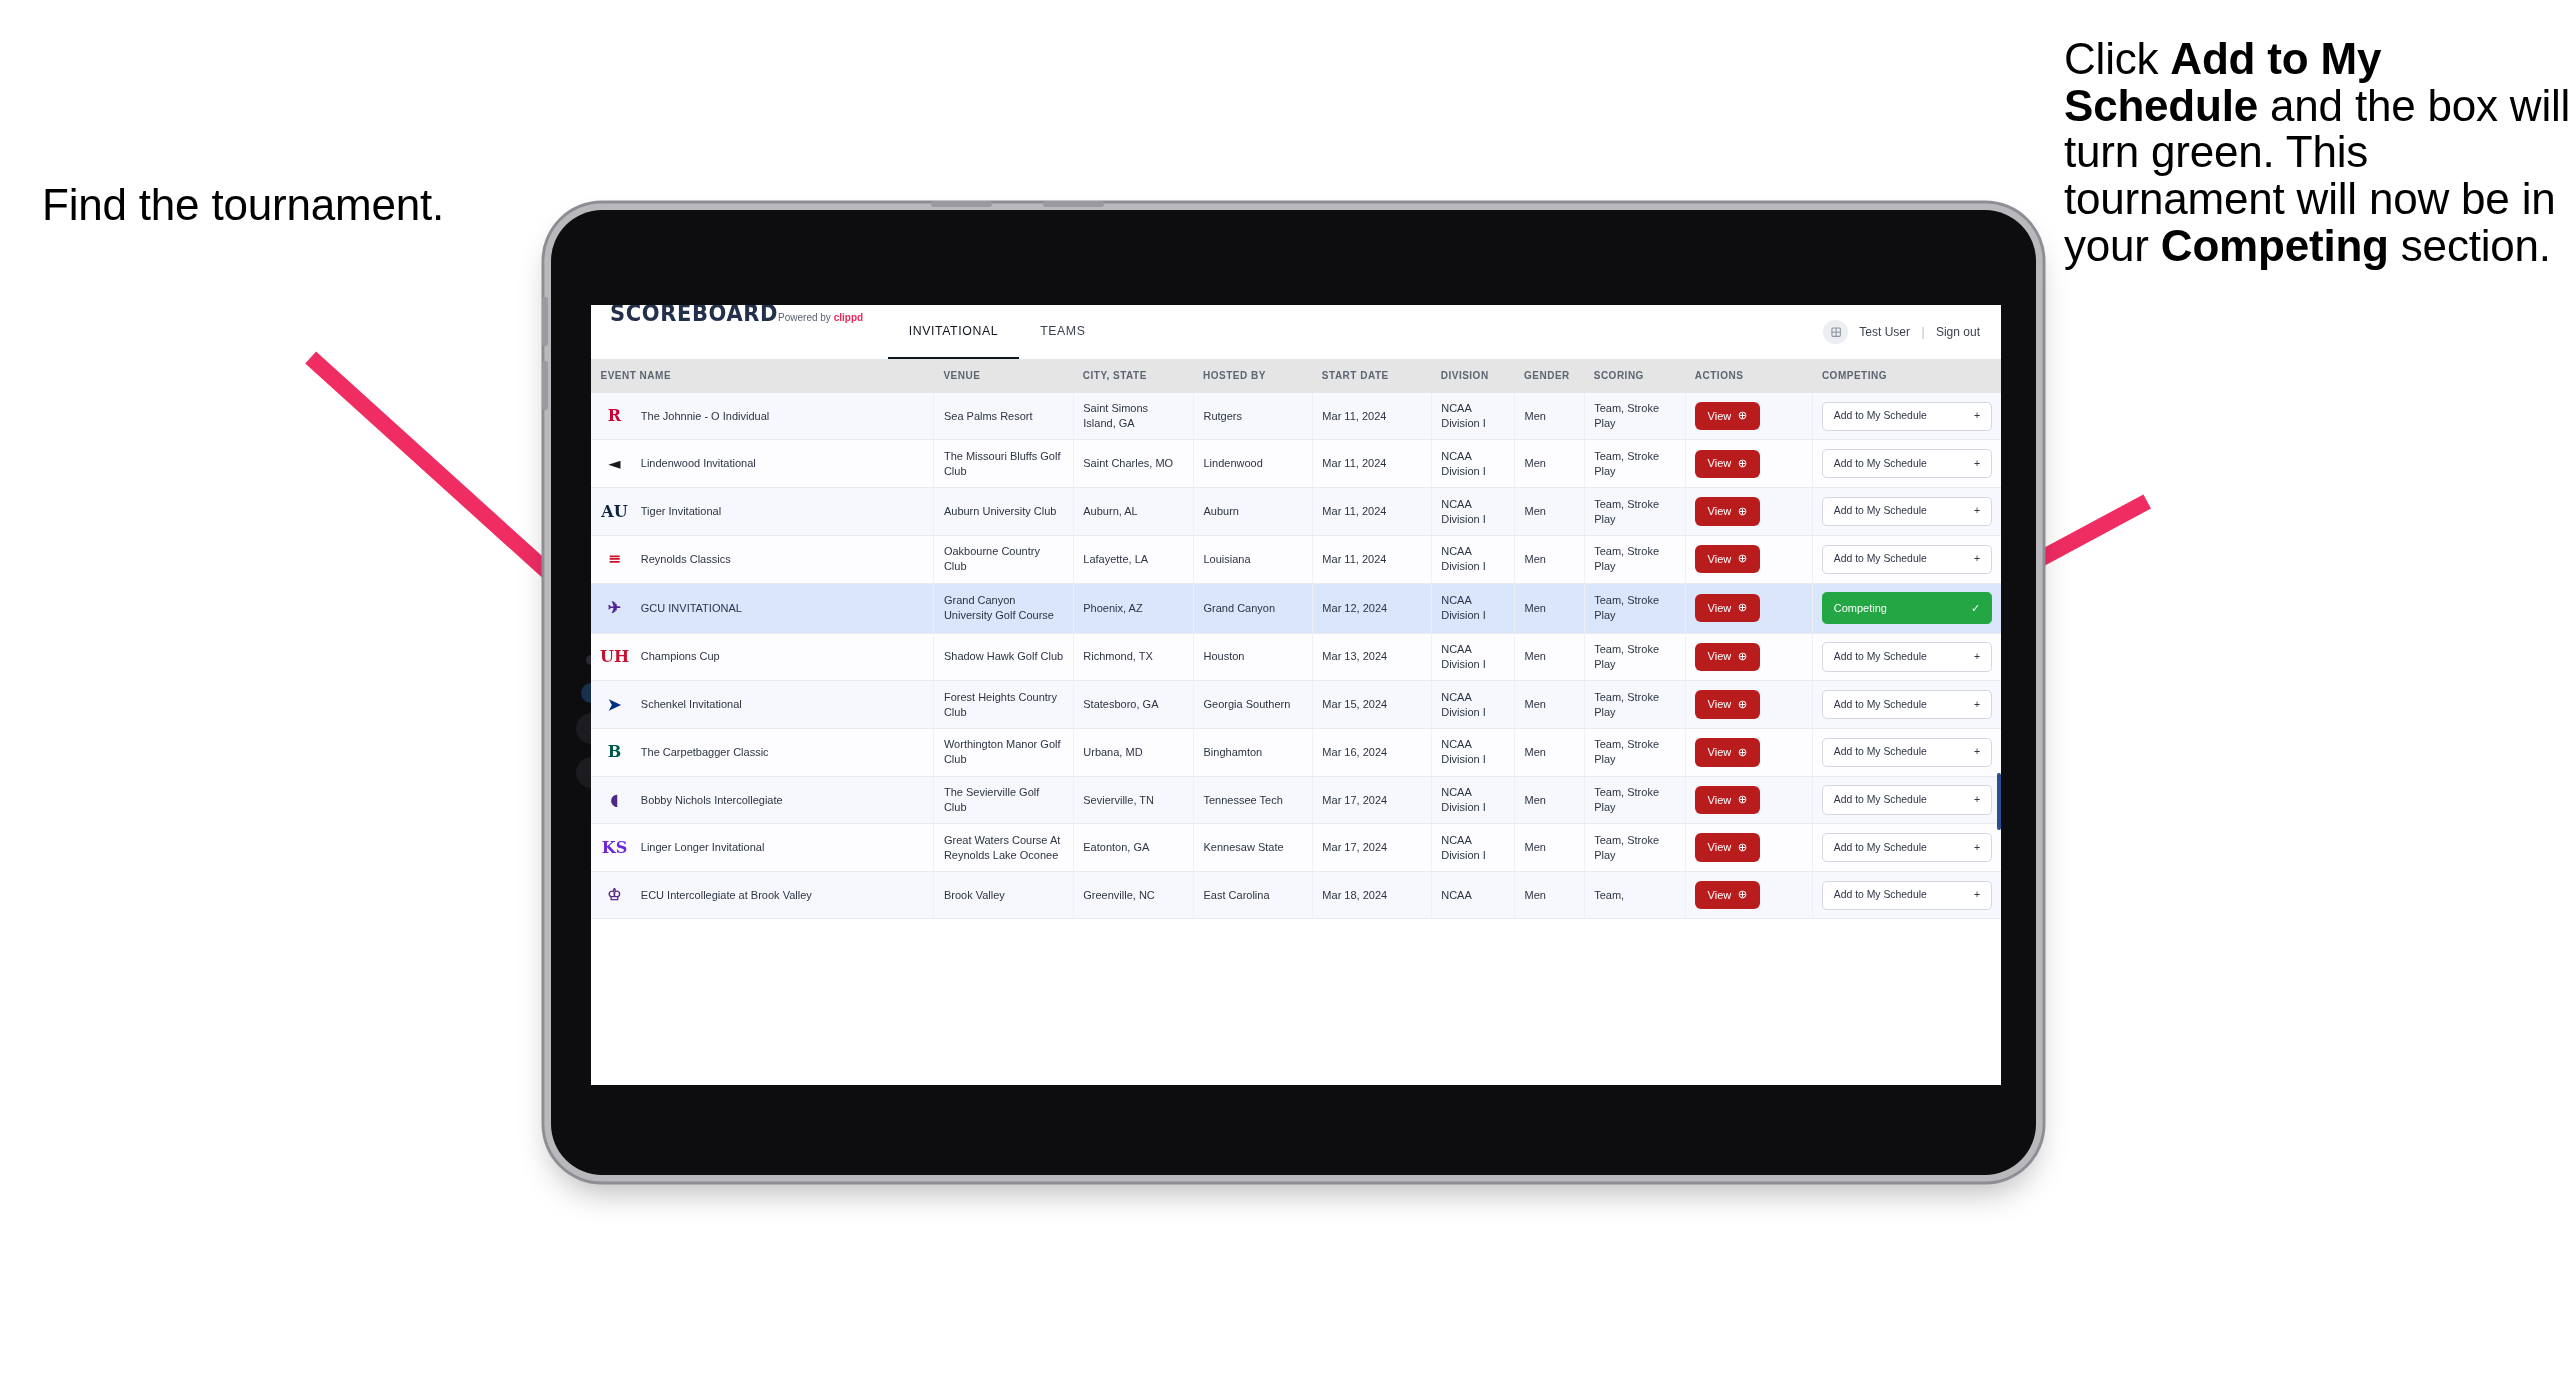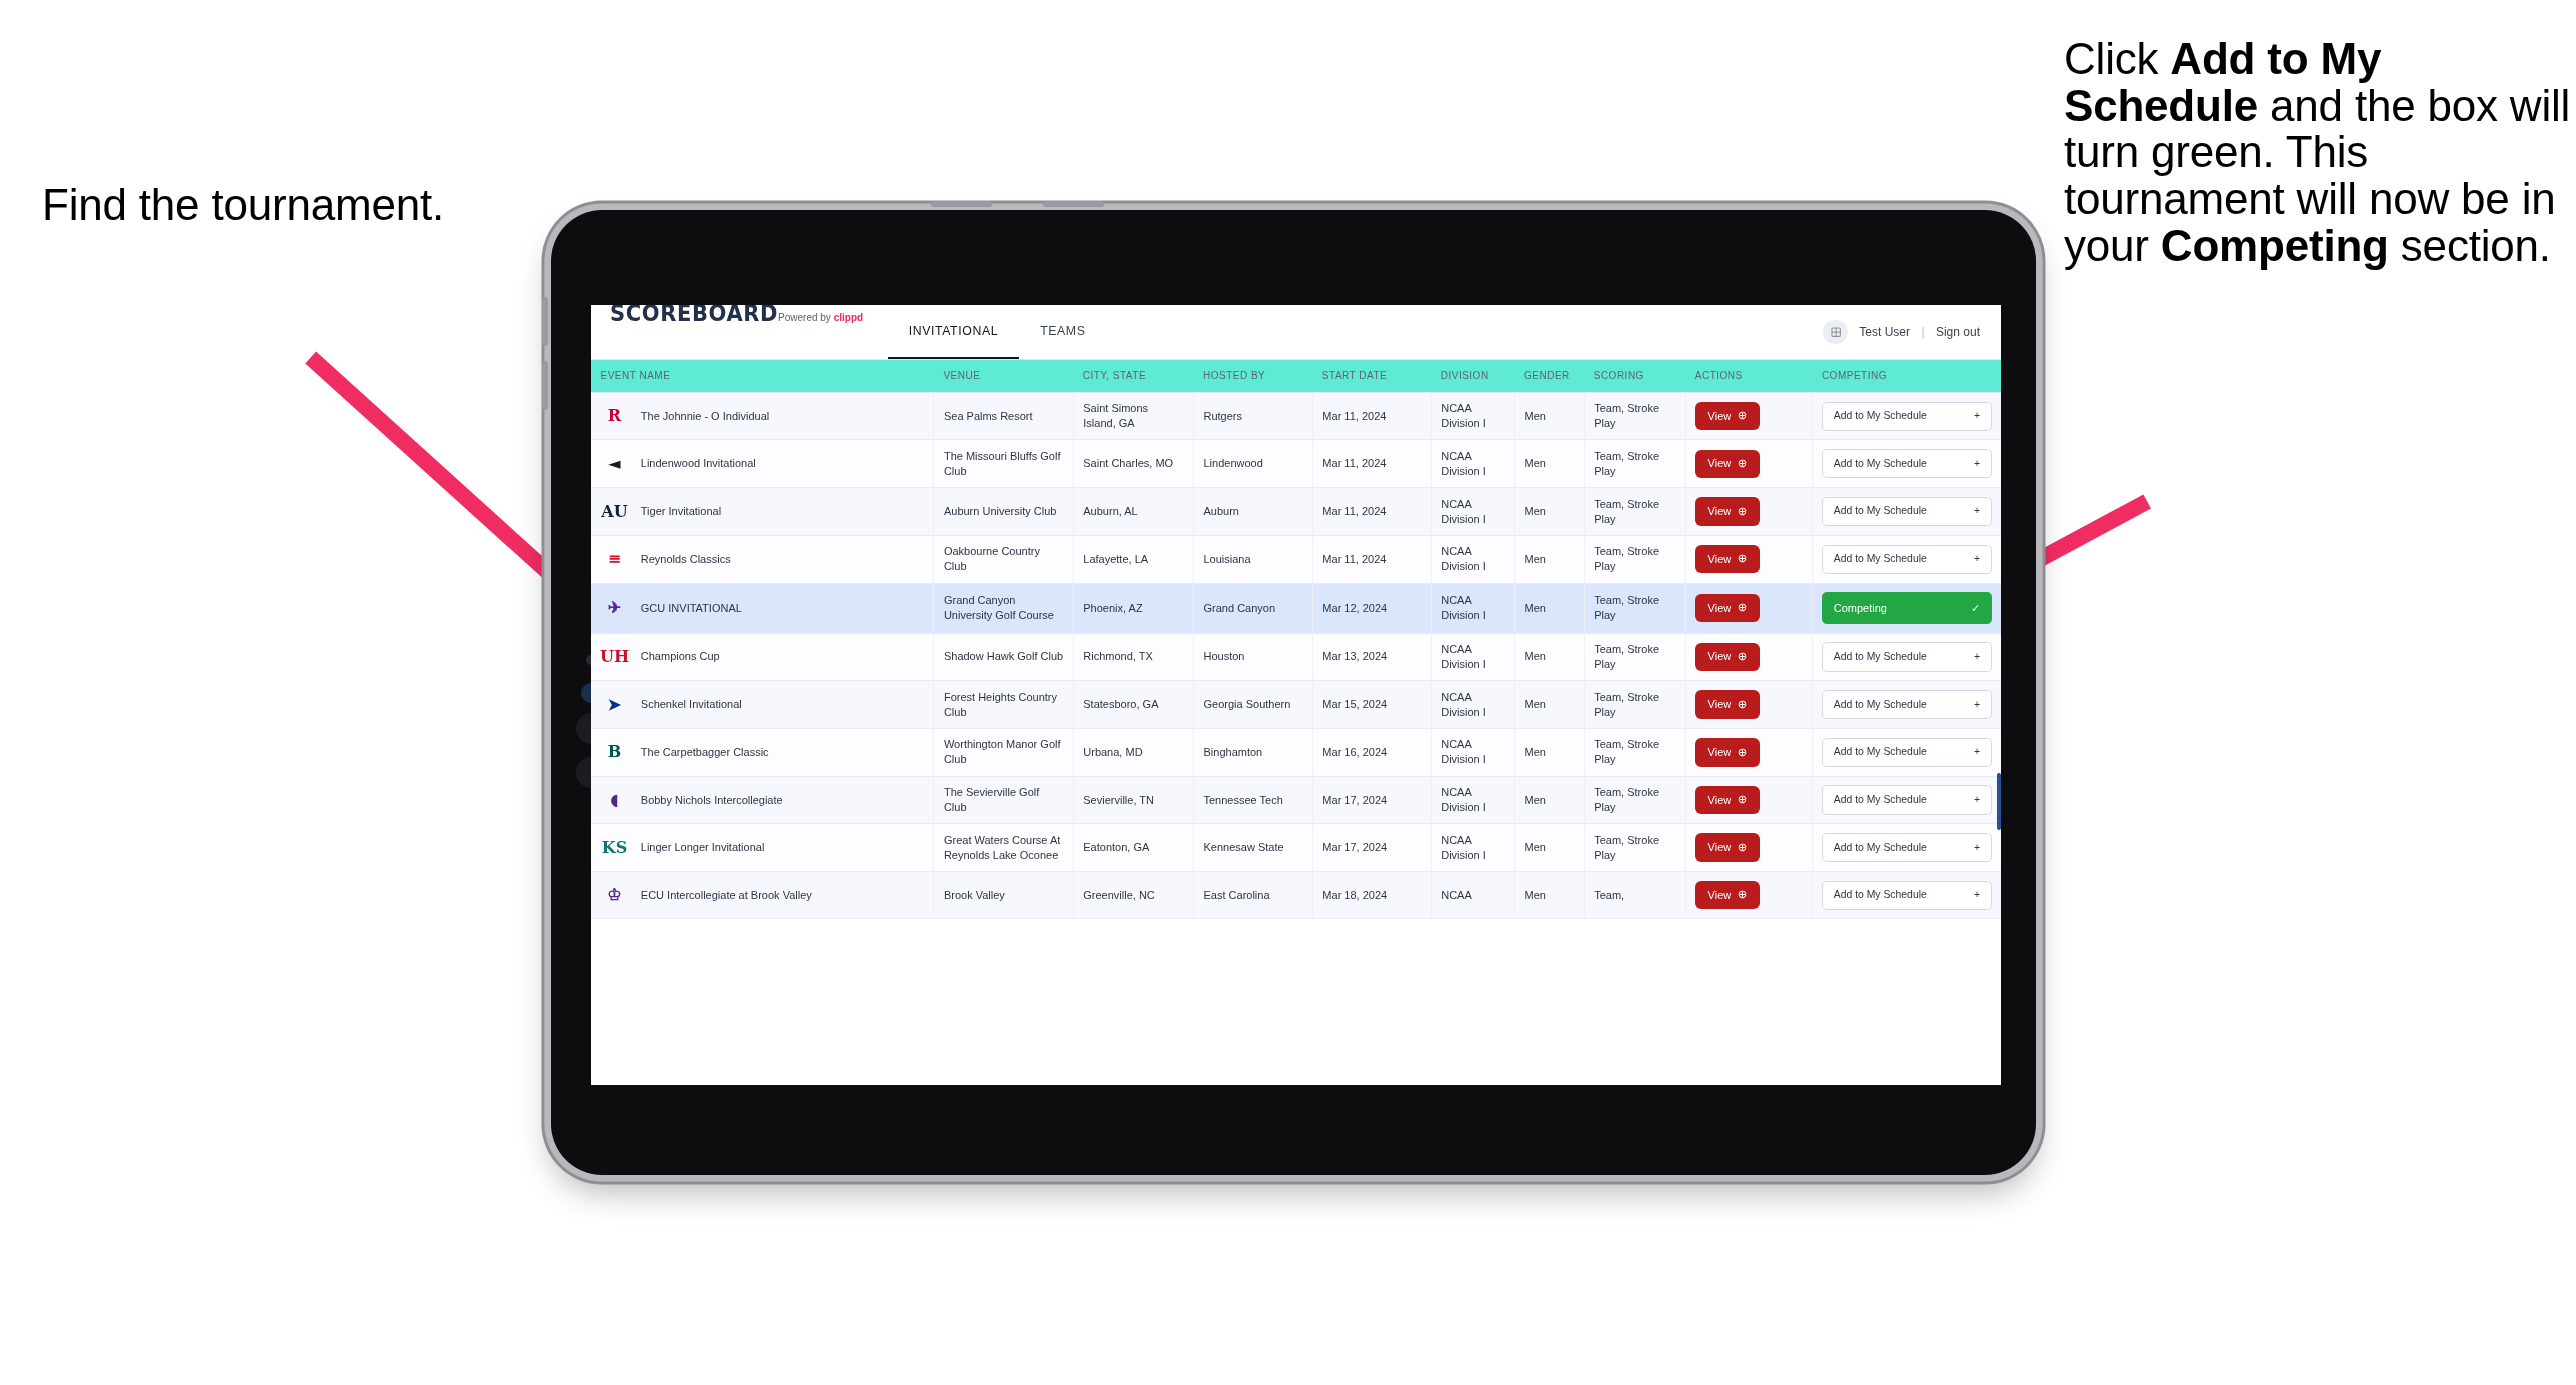--- a/index.html
+++ b/index.html
@@ -88,22 +88,22 @@
     width: 24.6px; height: 24.6px; border-radius: 50%;
     background: #eceef1; display: flex; align-items: center; justify-content: center;
     color: #8d93a0; font-size: 11.4px;
   }
   #header-right .sep { color: #b9bdc6; }
   #header-right .hlink { cursor: pointer; }
 
   
   table { width: 100%; border-collapse: collapse; table-layout: fixed; }
   thead th {
-    background: #5eead4; color: #5d6472;
-    font-size: 10px; font-weight: 400; letter-spacing: 0.5px;
+    background: #e5e5e5; color: #5d6472;
+    font-size: 10px; font-weight: 700; letter-spacing: 0.5px;
     text-align: left; padding: 10.4px 9.5px;
     border-bottom: 0.9px solid #e3e6ea;
     white-space: nowrap;
   }
   tbody td {
     font-size: 11px; color: #2d3444;
     padding: 8.5px 9.5px; vertical-align: middle;
     border-bottom: 0.9px solid #e8ebf0;
     border-right: 0.9px solid #eef0f4;
     line-height: 1.35;
@@ -452,21 +452,21 @@
               <td class="c-comp">
                 <div class="btn-add">
                   <span>Add to My Schedule</span>
                   <span>+</span>
                 </div>
               </td>
             </tr>
             <tr>
               <td class="c-event">
                 <div class="eventcell">
-                  <span class="logo" style="color: #0f766e;">KS</span>
+                  <span class="logo" style="color: #6d28d9;">KS</span>
                   <span>Linger Longer Invitational</span>
                 </div>
               </td>
               <td class="c-venue">Great Waters Course At Reynolds Lake Oconee</td>
               <td class="c-city">Eatonton, GA</td>
               <td class="c-host">Kennesaw State</td>
               <td class="c-date">Mar 17, 2024</td>
               <td class="c-div">NCAA Division I</td>
               <td class="c-gen">Men</td>
               <td class="c-score">Team, Stroke Play</td>

